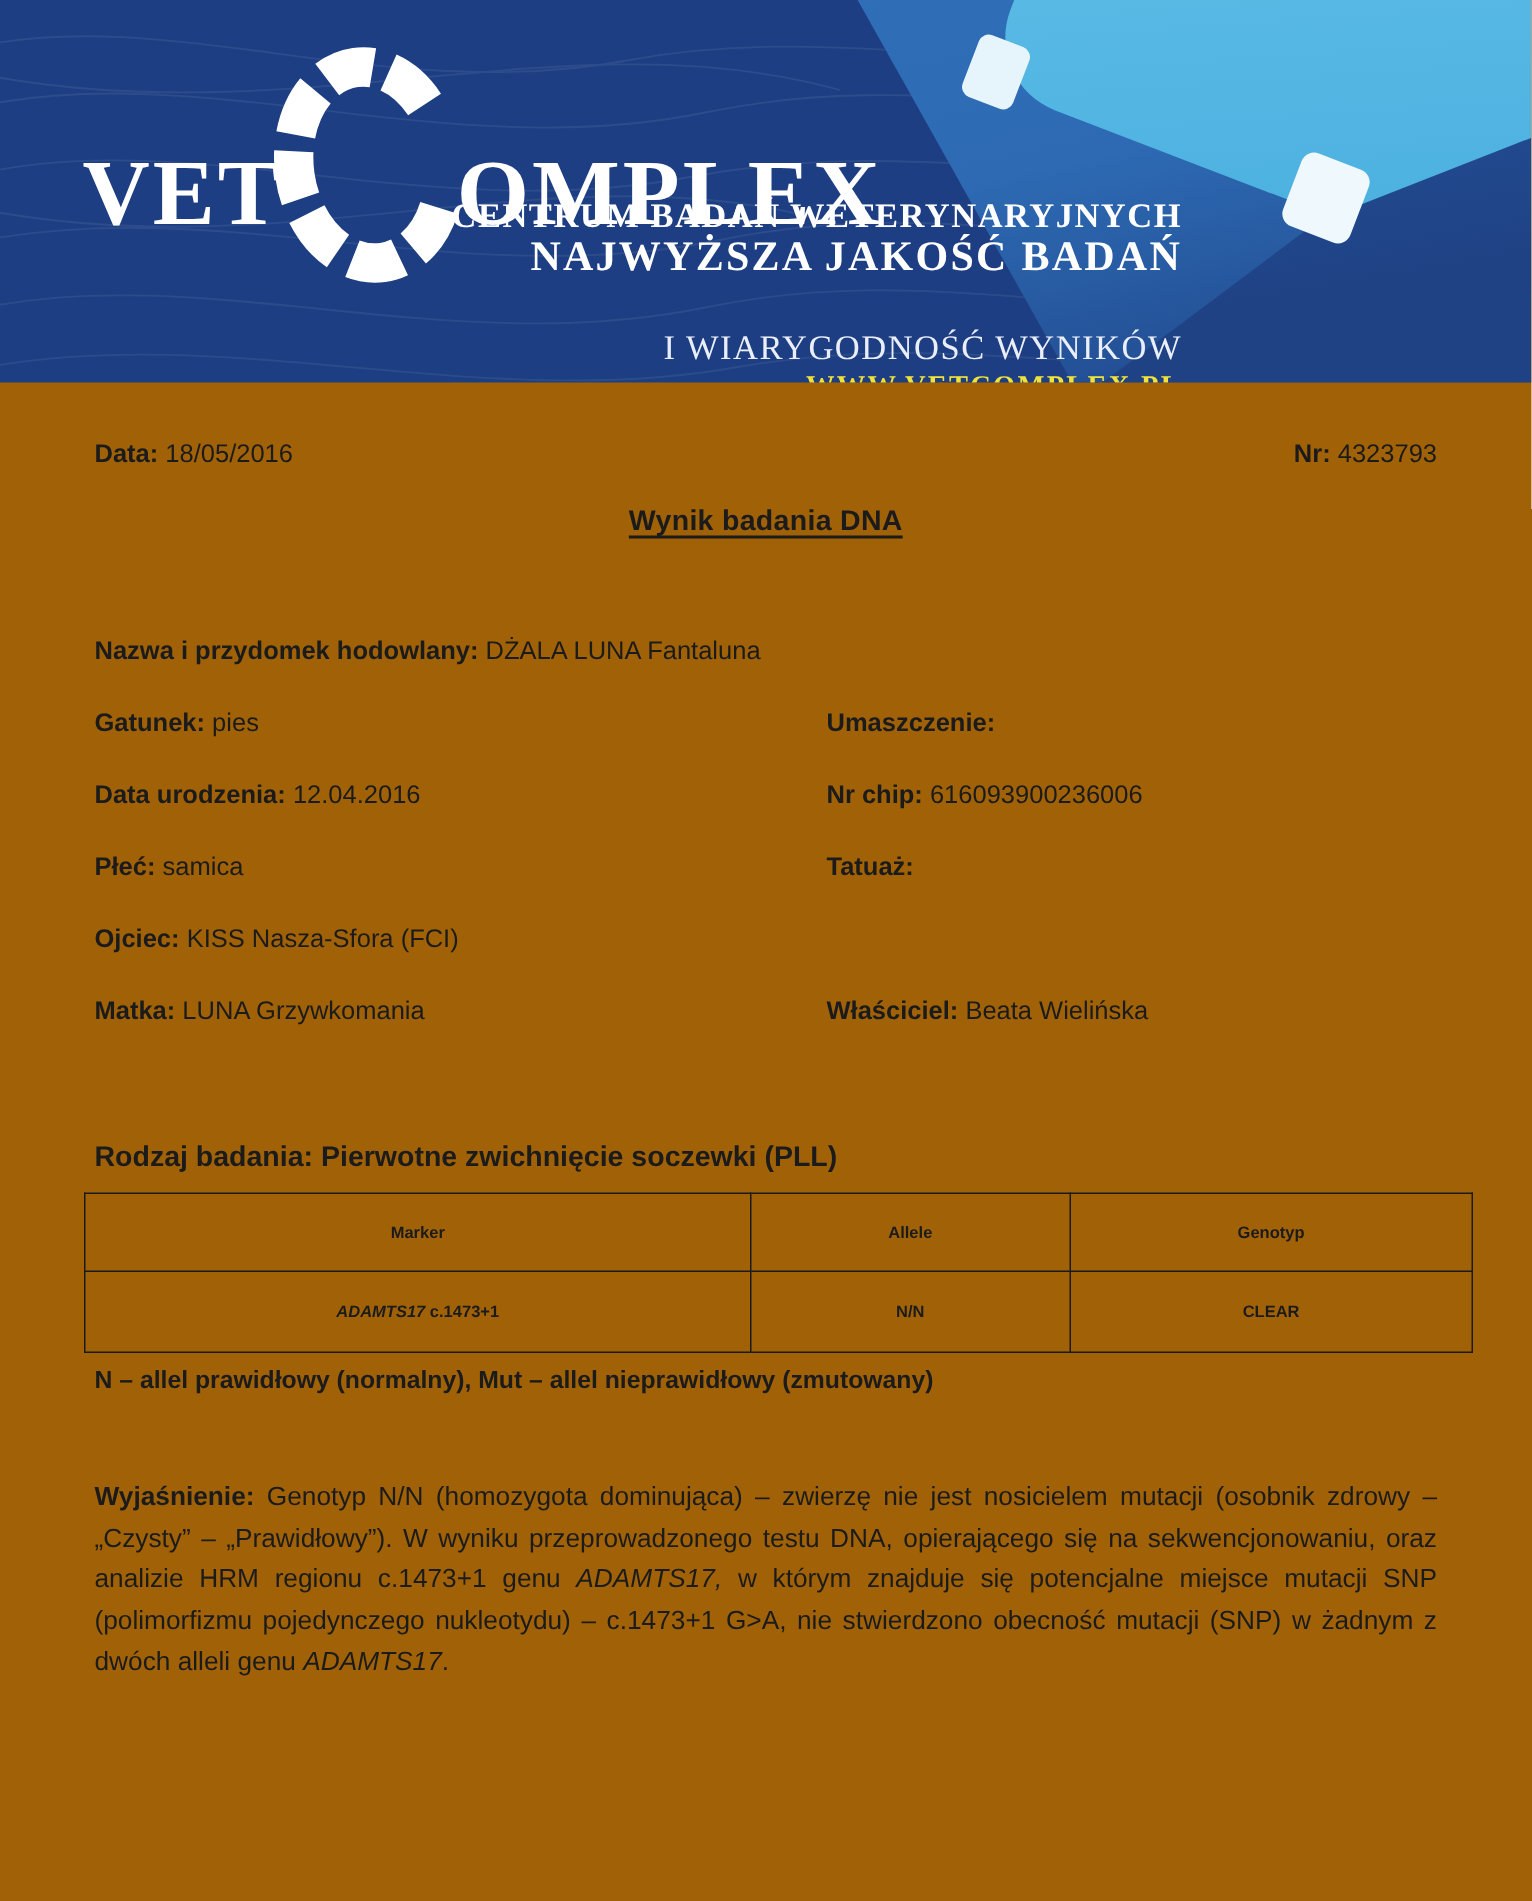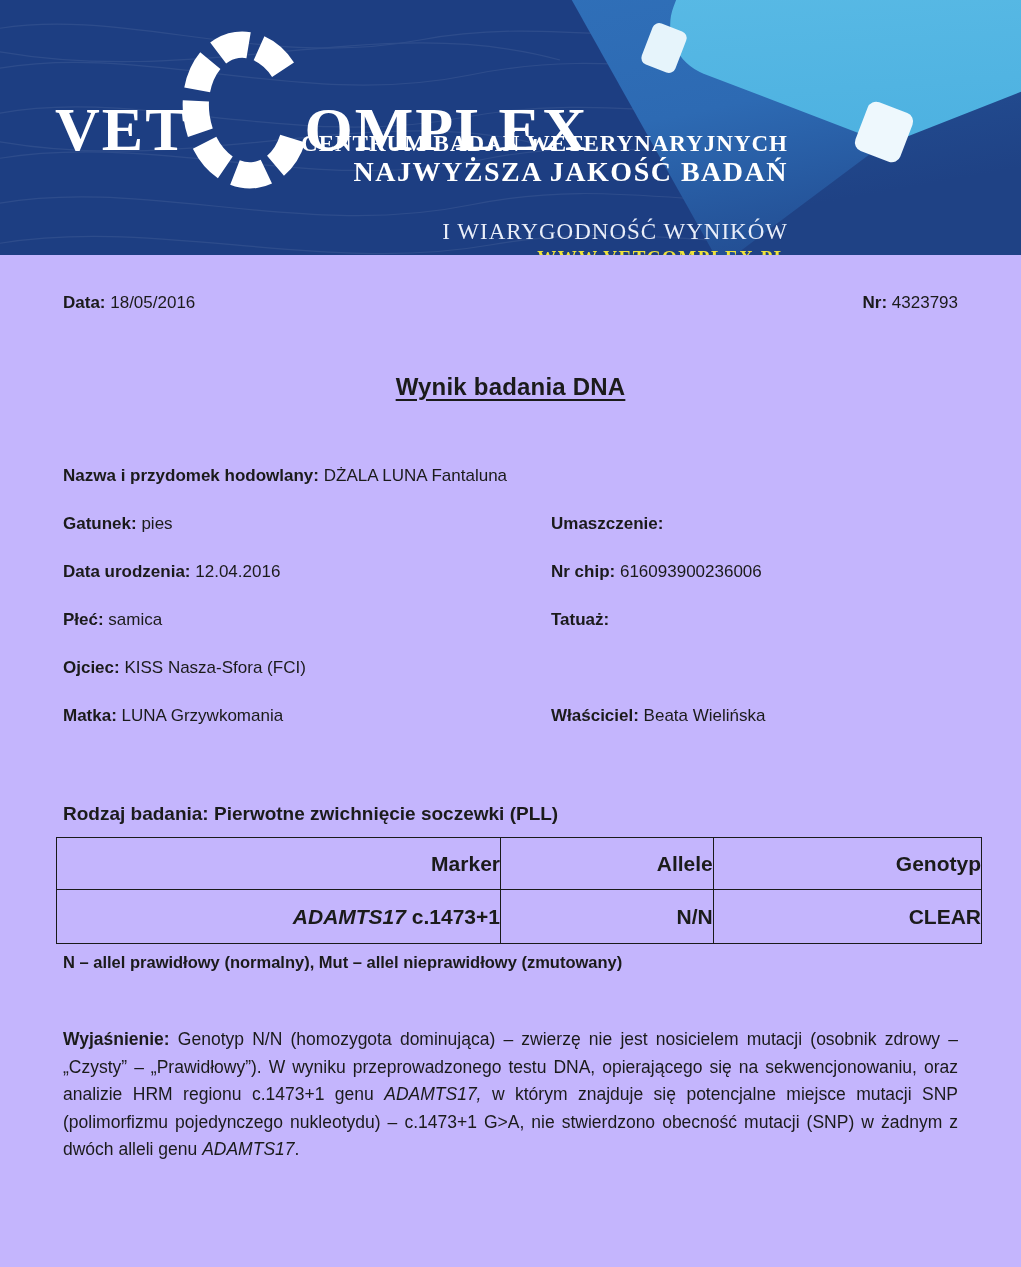--- a/index.html
+++ b/index.html
@@ -1,17 +1,17 @@
 <!DOCTYPE html>
 <html lang="pl"><head>
 <meta charset="utf-8">
 <style>
   html,body{margin:0;padding:0;background:#ffffff;}
   .page{
-    position:relative;width:1021px;height:1267px;background:#c4b5fd;overflow:hidden;
+    position:relative;width:1021px;height:1267px;background:#a16207;overflow:hidden;
     font-family:"Liberation Sans", sans-serif;color:#1b1b1b;
   }
 
   
   .banner{position:absolute;left:0;top:0;width:1021px;height:255px;background:#1d3e82;overflow:hidden;}
   .banner .waves{position:absolute;left:0;top:0;}
   .hdr-right{
     position:absolute;left:0;top:0;width:100%;height:100%;
     background:linear-gradient(168deg,#3173bc 0%,#2d6ab3 55%,#1f4488 100%);
     -webkit-clip-path:polygon(56% 0,100% 0,100% 100%,70% 100%);
@@ -44,36 +44,36 @@
   .tag2{font-size:28px;font-weight:700;letter-spacing:1.5px;line-height:29px;}
   .tag3{font-size:23px;font-weight:400;letter-spacing:1px;line-height:27px;color:#e9eef9;margin-top:32px;}
   .tag4{font-size:19px;font-weight:700;letter-spacing:1.5px;line-height:26px;color:#efe23c;}
 
   
   .content{position:absolute;left:0;top:255px;width:1021px;padding:0;}
   .inner{padding:0 63px;}
 
   .meta-row{display:flex;justify-content:space-between;margin-top:38px;font-size:17px;line-height:20px;align-items:center;}
   b,.b{font-weight:700;}
-  .doc-title{margin-top:60px;text-align:center;font-size:24px;font-weight:700;
+  .doc-title{margin-top:24px;text-align:center;font-size:19px;font-weight:700;
     text-decoration:underline;text-underline-offset:4px;text-decoration-thickness:2px;letter-spacing:.2px;}
 
   .field-name{margin-top:65px;font-size:17px;line-height:20px;}
   .field-row{display:flex;margin-top:28px;font-size:17px;line-height:20px;}
   .field-cell-left{width:488px;flex:0 0 488px;}
   .field-cell-right{flex:1;}
 
   .test-type{margin-top:77px;font-size:19px;font-weight:700;line-height:21px;}
 
   table.results{
     border-collapse:collapse;margin-left:-7px;margin-top:13px;width:926px;table-layout:fixed;
   }
   table.results th, table.results td{
-    border:1.5px solid #1a1a1a;text-align:right;vertical-align:middle;
-    font-size:21px;padding:0;
+    border:1.5px solid #1a1a1a;text-align:center;vertical-align:middle;
+    font-size:11px;padding:0;
   }
   table.results th{height:51px;font-weight:700;}
   table.results td{height:53px;font-weight:700;}
   .col-marker{width:48%;} .col-allele{width:23%;} .col-genotype{width:29%;}
   .gene{font-style:italic;font-weight:700;}
 
   .footnote{margin-top:8px;font-size:16.5px;font-weight:700;line-height:20px;}
 
   .explanation{margin-top:54px;font-size:17.5px;line-height:27.5px;text-align:justify;}
   .explanation .it{font-style:italic;}

